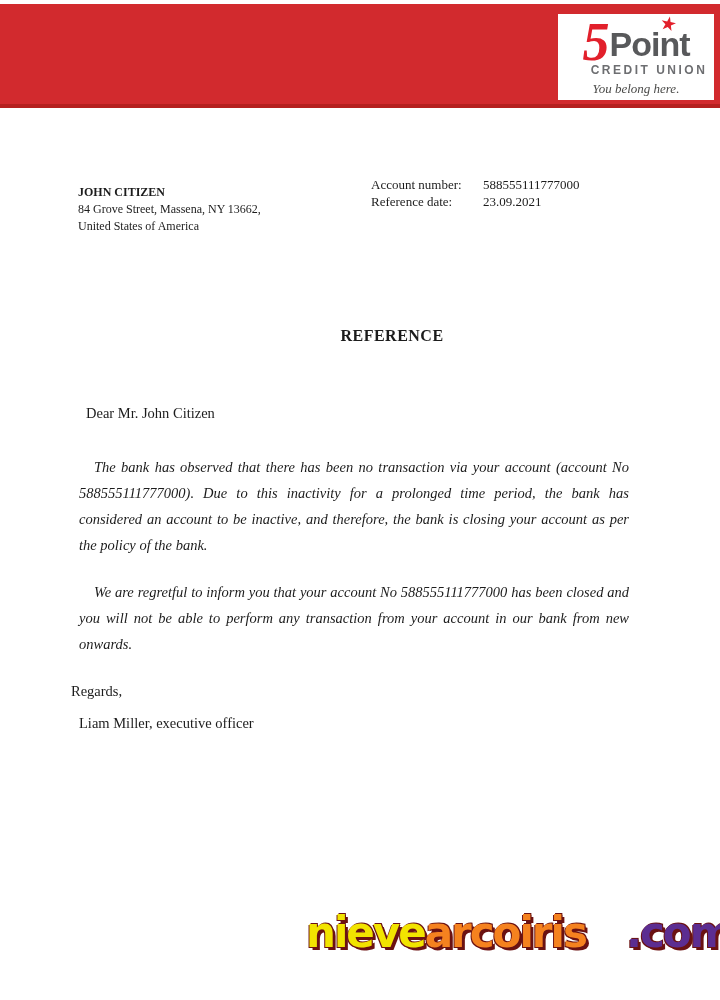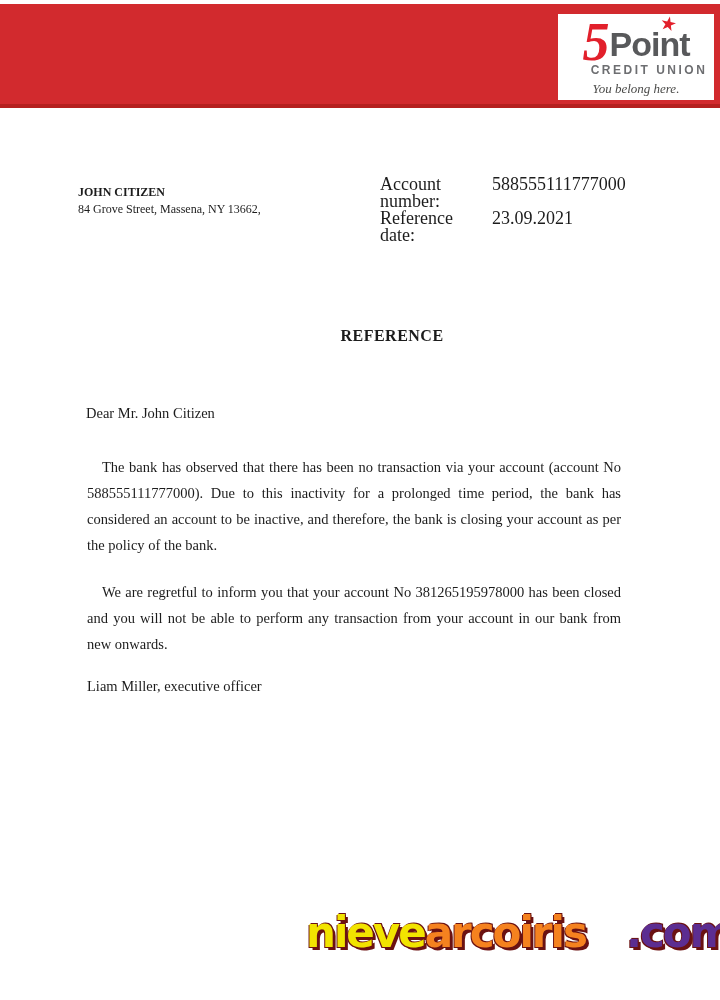--- a/index.html
+++ b/index.html
@@ -99,23 +99,23 @@
   .recipient {
     position: absolute;
     left: 78px;
     top: 184px;
     font-size: 12px;
     line-height: 17px;
   }
   .recipient-name { font-weight: bold; }
   .meta {
     position: absolute;
-    left: 380px;
+    left: 371px;
     top: 176px;
-    font-size: 18px;
+    font-size: 13px;
     line-height: 17px;
   }
   .meta-row { display: flex; }
   .meta-label { width: 112px; }
   .meta-value { }
 
   
   .letter-title {
     position: absolute;
     top: 327px;
@@ -133,28 +133,29 @@
     top: 400px;
     width: 566px;
     font-size: 14.5px;
     line-height: 26px;
   }
   .salutation {
     text-indent: 15px;
     margin: 0;
   }
   .para {
-    margin: 16px;
+    margin: 8px;
     text-align: justify;
     text-indent: 15px;
+    font-style: italic;
   }
   .para-1 { margin-top: 28px; }
   .para-2 { margin-top: 21px; }
   .closing { margin: 21px 0 0 0; }
-  .signature { margin: 6px 0 0 16px; }
+  .signature { margin: 6px 0 0 8px; }
 
   
   .footer {
     position: absolute;
     left: 0;
     top: 906px;
     width: 720px;
     text-align: center;
   }
   .footer-bank-name {
@@ -204,39 +205,41 @@
         <span class="logo-5">5</span><span class="logo-point"><span>Point</span><span class="logo-star">★</span></span>
       </div>
       <div class="logo-credit-union">CREDIT UNION</div>
       <div class="logo-tagline">You belong here.</div>
     </div>
   </div>
 
   <div class="recipient">
     <div class="recipient-name">JOHN CITIZEN</div>
     <div>84 Grove Street, Massena, NY 13662,</div>
+    <div>United States of America</div>
   </div>
 
   <div class="meta">
     <div class="meta-row">
       <span class="meta-label">Account number:</span>
       <span class="meta-value">588555111777000</span>
     </div>
     <div class="meta-row">
       <span class="meta-label">Reference date:</span>
       <span class="meta-value">23.09.2021</span>
     </div>
   </div>
 
   <div class="letter-title">REFERENCE</div>
 
   <div class="letter-body">
     <p class="salutation">Dear Mr. John Citizen</p>
     <p class="para para-1">The bank has observed that there has been no transaction via your account (account No 588555111777000). Due to this inactivity for a prolonged time period, the bank has considered an account to be inactive, and therefore, the bank is closing your account as per the policy of the bank.</p>
-    <p class="para para-2">We are regretful to inform you that your account No 381265195978000 has been closed and you will not be able to perform any transaction from your account in our bank from new onwards.</p>
+    <p class="para para-2">We are regretful to inform you that your account No 588555111777000 has been closed and you will not be able to perform any transaction from your account in our bank from new onwards.</p>
+    <p class="closing">Regards,</p>
     <p class="signature">Liam Miller, executive officer</p>
   </div>
 
 
   <div class="watermark">
     <span class="wm-part wm-1">nieve</span><span class="wm-part wm-2">arcoiris</span><span class="wm-part wm-3">.com</span>
   </div>
 
 </div>
 

